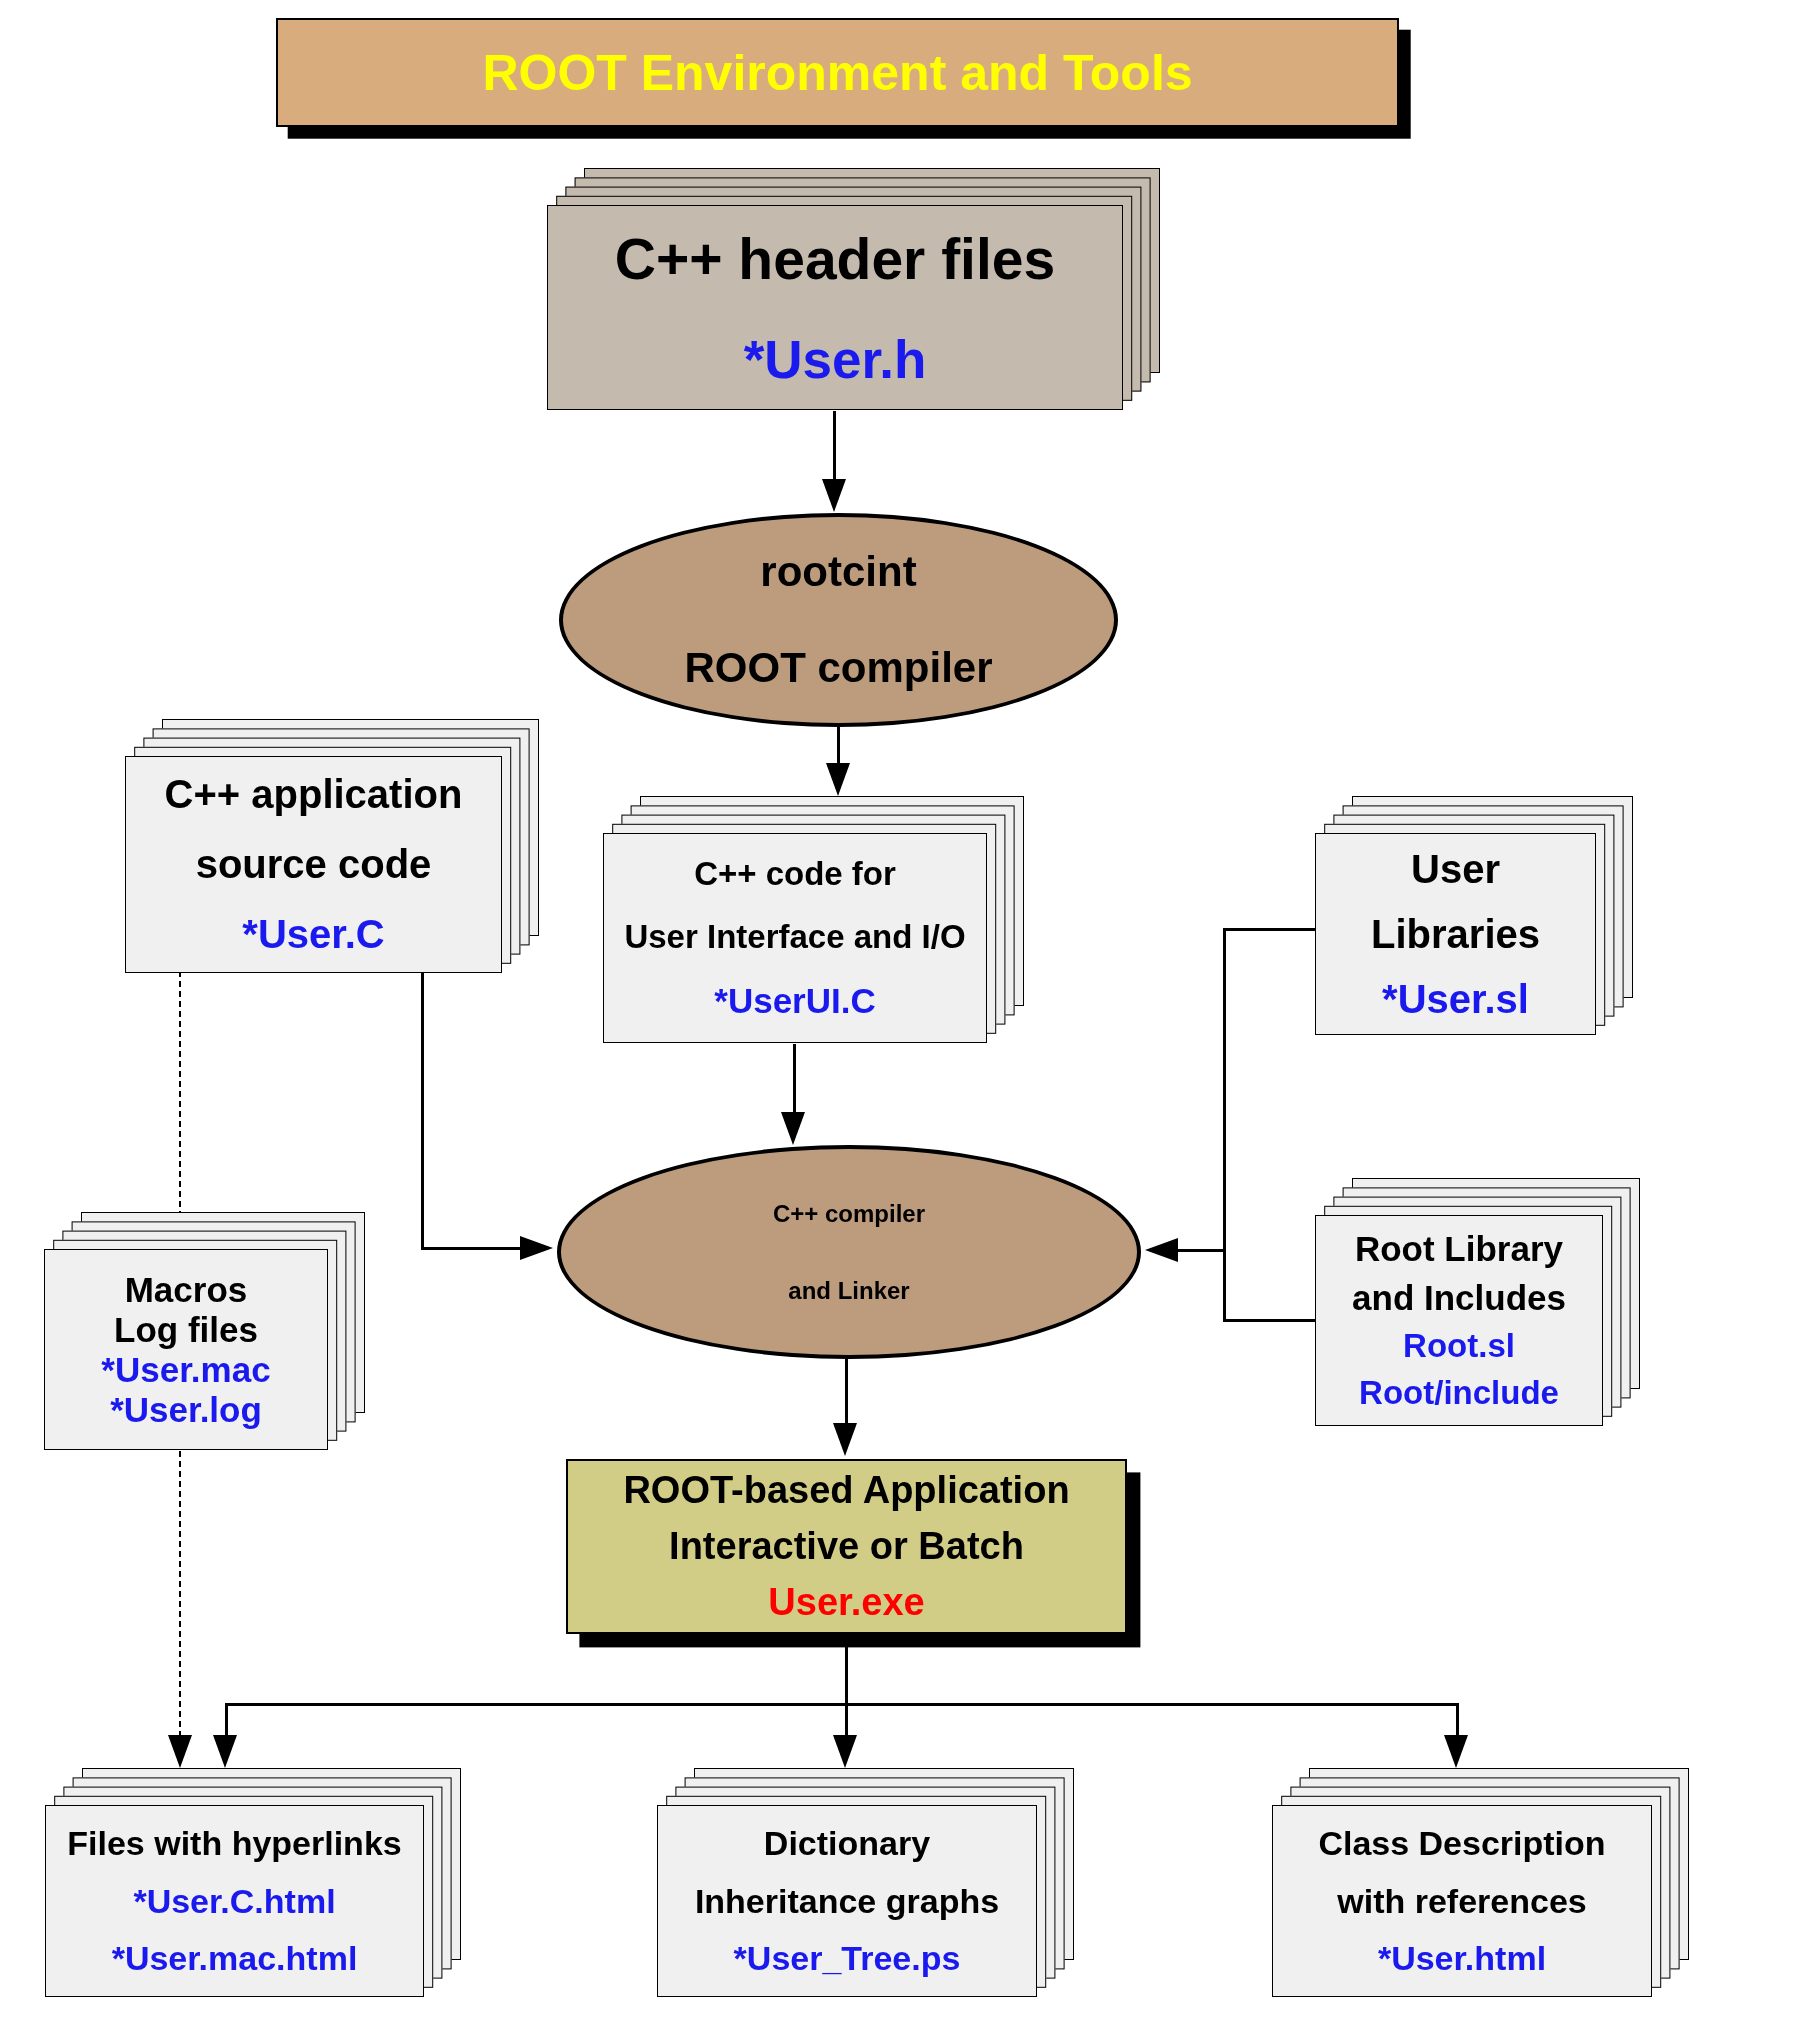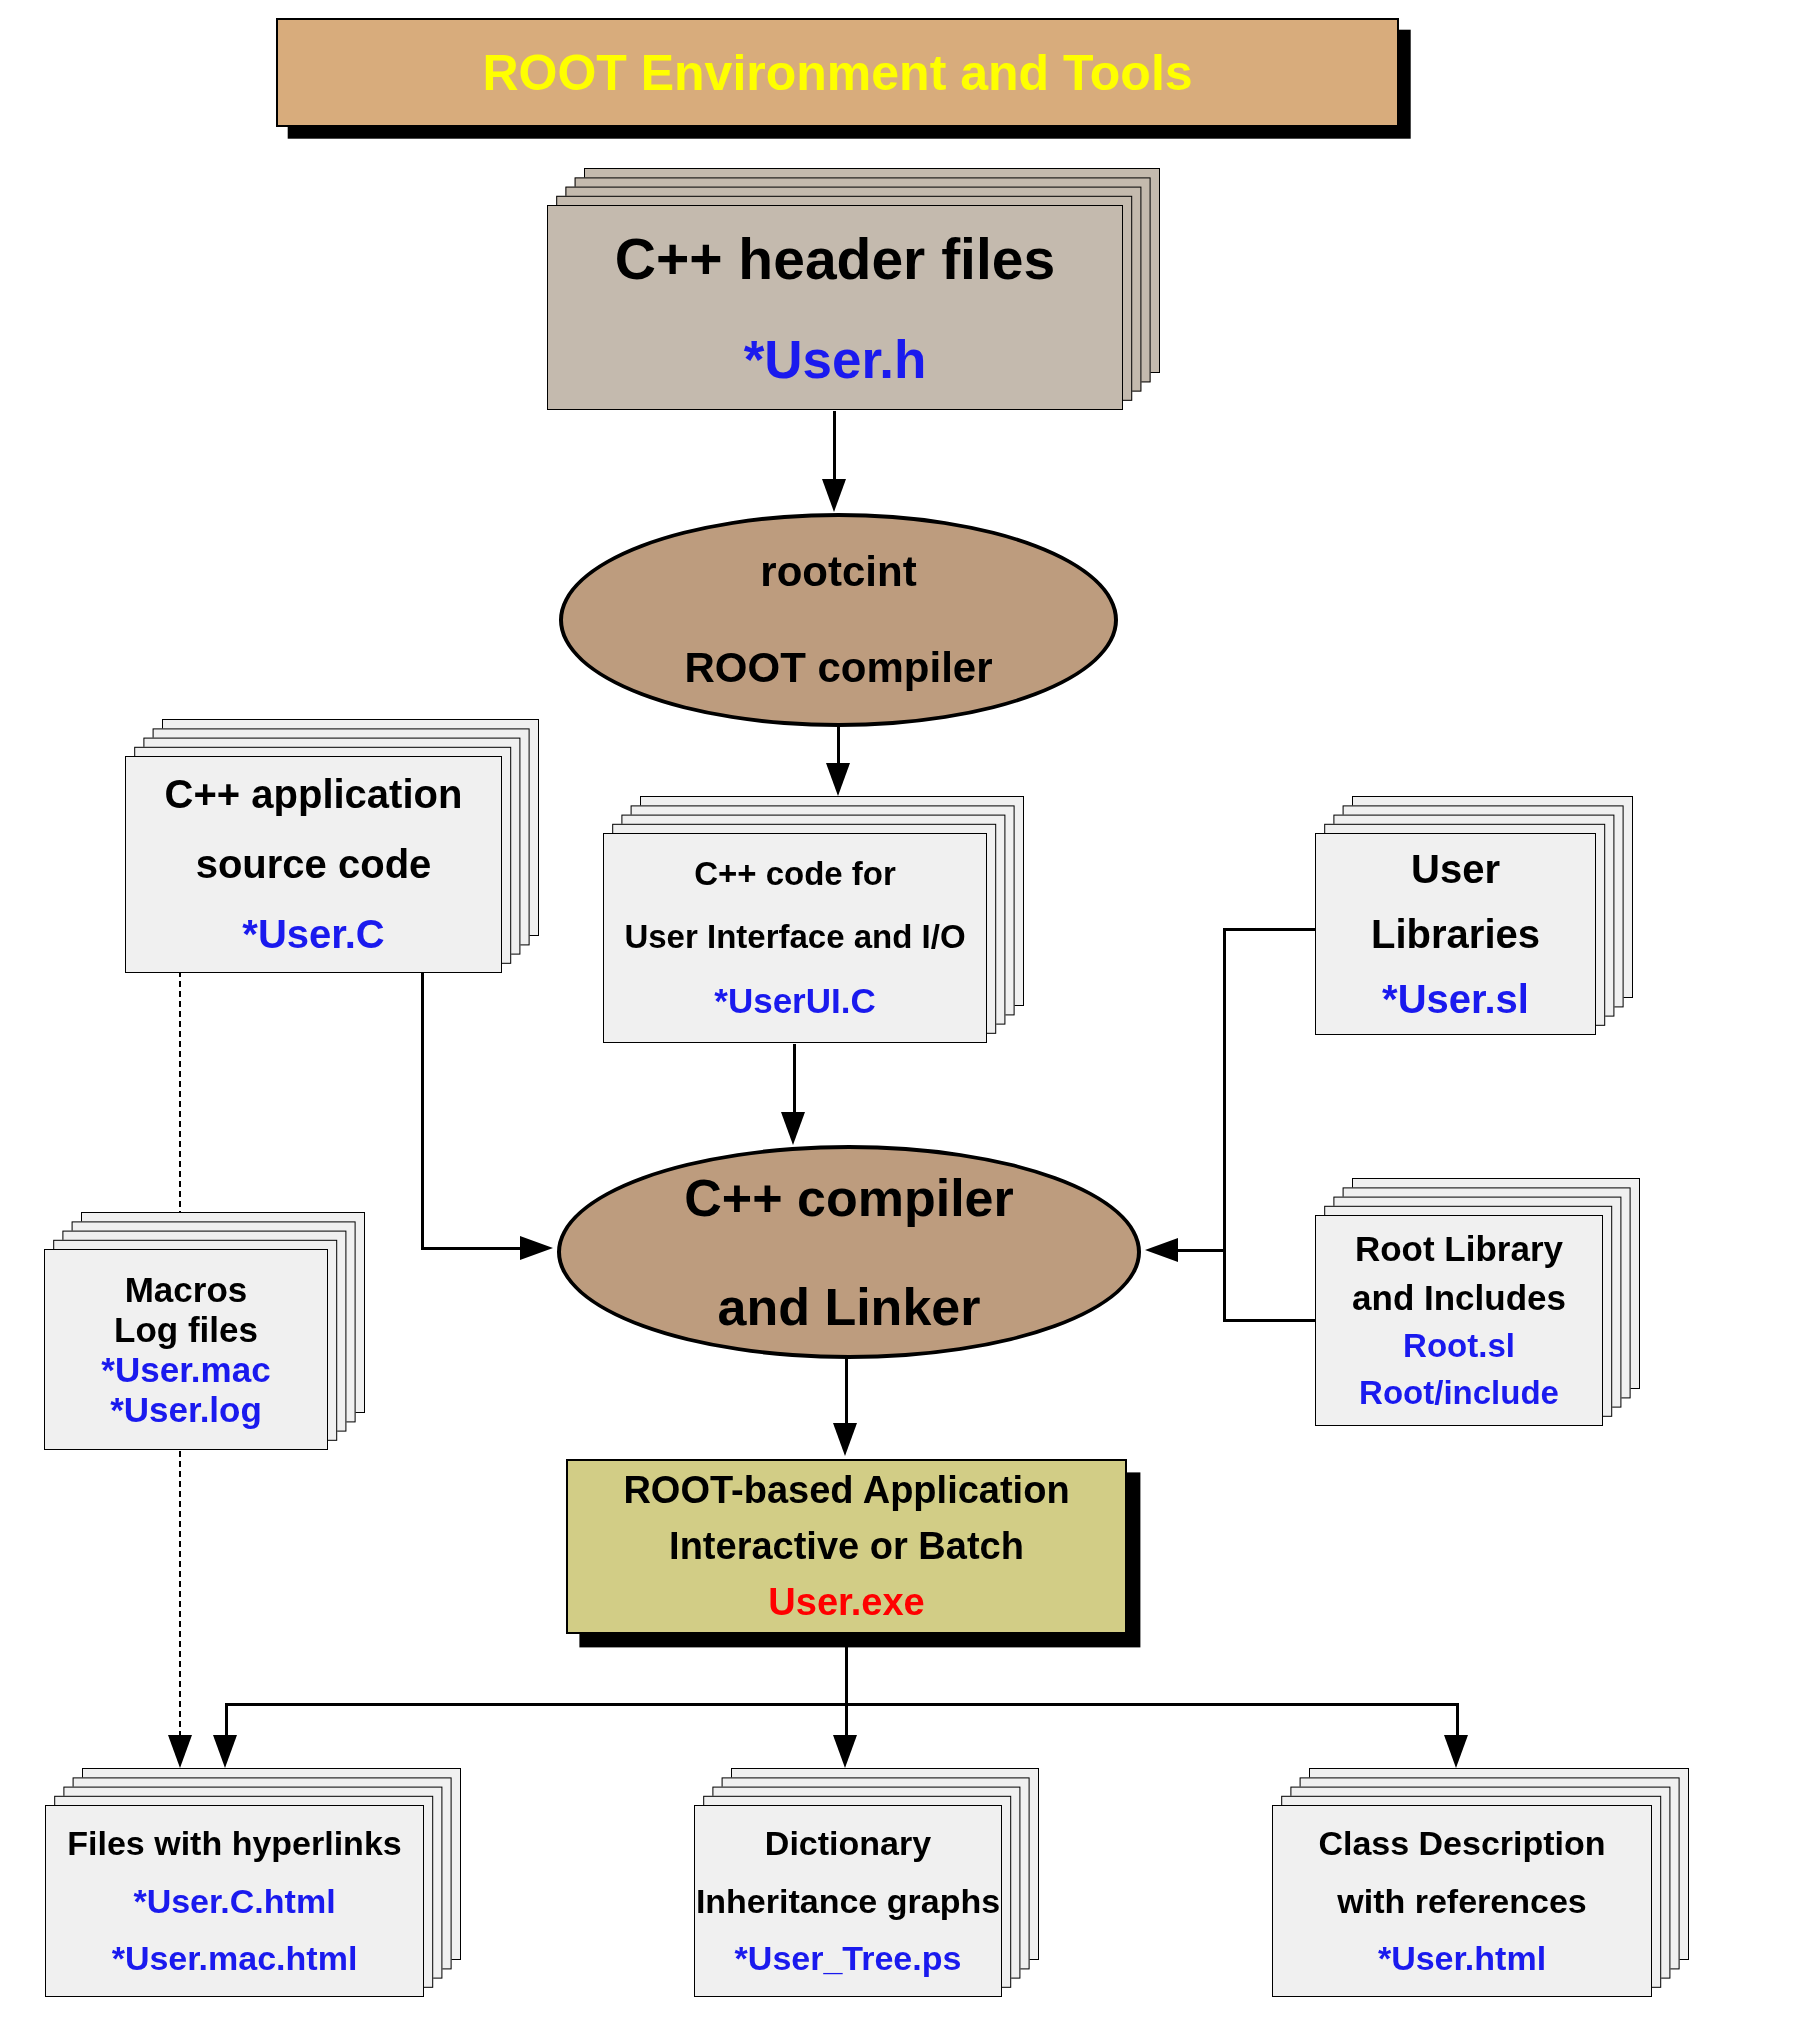--- a/index.html
+++ b/index.html
@@ -36,21 +36,21 @@
     display:flex;flex-direction:column;align-items:center;justify-content:center;text-align:center;}
   
   .t-blue{color:var(--text-blue,#1a1aee);}
   .t-red{color:var(--text-red,#ff0000);}
   .t-black{color:#000;}
   
   .st-header .front{gap:37px;}
   .st-header .l1{font-size:57px;color:#000;}
   .st-header .l2{font-size:53px;}
   .el-rootcint{font-size:42px;gap:48px;}
-  .el-compiler{font-size:52px;gap:49px;}
+  .el-compiler{font-size:24px;gap:49px;}
   .st-src .front{gap:25px;font-size:40px;}
   .st-ui .front{gap:25px;}
   .st-ui .l1,.st-ui .l2{font-size:33px;color:#000;}
   .st-ui .l2{font-size:33px;}
   .st-ui .lf{font-size:35px;}
   .st-ulib .front{gap:20px;font-size:40px;}
   .st-mac .front{font-size:35px;}
   .st-rlib .front{gap:9.2px;}
   .st-rlib .l1,.st-rlib .l2{font-size:35px;color:#000;}
   .st-rlib .lf{font-size:33px;}
@@ -194,21 +194,21 @@
       <div class="page" style="transform: translate(27.6px, -27.6px);"></div>
       <div class="page" style="transform: translate(18.4px, -18.4px);"></div>
       <div class="page" style="transform: translate(9.2px, -9.2px);"></div>
     <div class="front">
       <div class="l1">Files with hyperlinks</div>
       <div class="lf t-blue">*User.C.html</div>
       <div class="lf t-blue">*User.mac.html</div>
     </div>
   </div>
 
-  <div class="stack st-bottom" style="left:694px;top:1805px;width:308px;height:192px;border-radius:22px;">
+  <div class="stack st-bottom" style="left:657px;top:1805px;width:380px;height:192px;border-radius:22px;">
       <div class="page" style="transform: translate(37px, -37px);"></div>
       <div class="page" style="transform: translate(27.6px, -27.6px);"></div>
       <div class="page" style="transform: translate(18.4px, -18.4px);"></div>
       <div class="page" style="transform: translate(9.2px, -9.2px);"></div>
     <div class="front">
       <div class="l1">Dictionary</div>
       <div class="l2">Inheritance graphs</div>
       <div class="lf t-blue">*User_Tree.ps</div>
     </div>
   </div>

